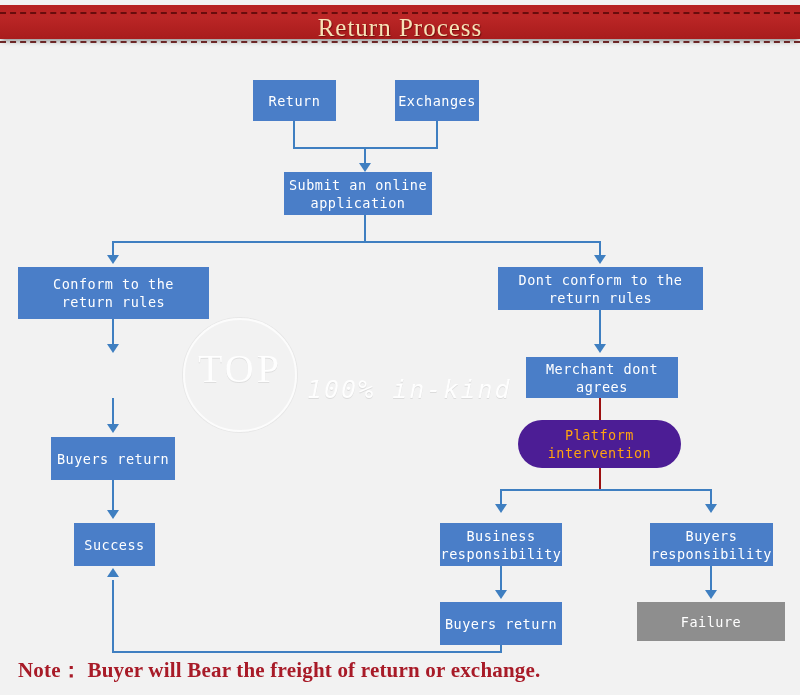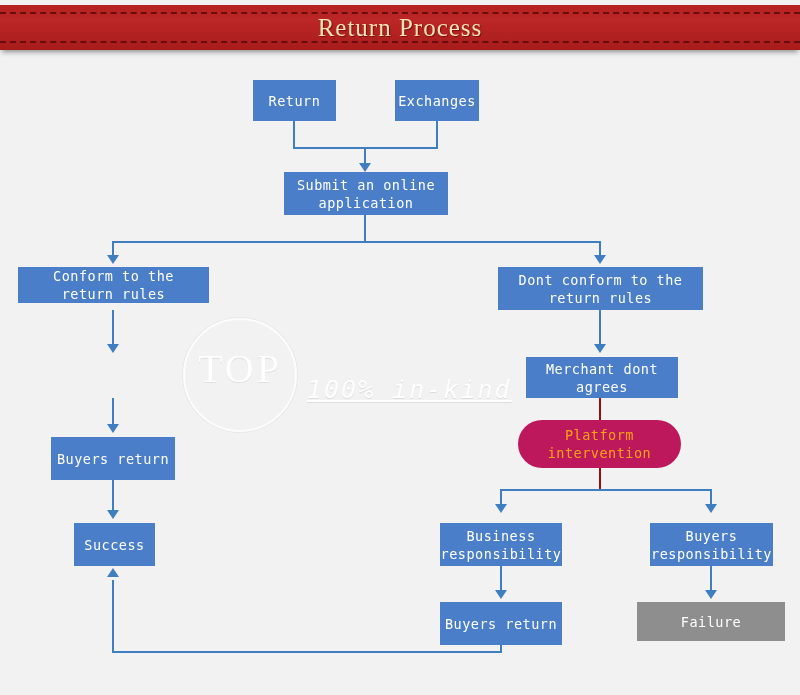--- a/index.html
+++ b/index.html
@@ -6,21 +6,21 @@
   body{
     width:800px;height:695px;
     background:#f2f2f2;
     font-family:"DejaVu Sans Mono", monospace;
     position:relative;overflow:hidden;
   }
   #stage{position:absolute;left:0;top:0;width:800px;height:695px;}
 
   
   .banner{
-    position:absolute;left:0;top:5px;width:800px;height:45px;
+    position:absolute;left:0;top:5px;width:800px;height:34px;
     background:linear-gradient(180deg,#b62222 0%,#bb2626 35%,#a81c1c 100%);
     box-shadow:0 4px 5px -2px rgba(60,60,60,.55);
     text-align:right;
   }
   .banner .stitch{
     position:absolute;left:0;width:800px;height:0;
     border-top:2px dashed rgba(90,8,8,.85);
   }
   .banner .stitch.top{top:7px;}
   .banner .stitch.bot{top:36px;}
@@ -46,38 +46,38 @@
     color:rgba(255,255,255,.95);
     text-shadow:0 1px 0 rgba(205,205,205,.55);
   }
   .wm-line{
     font-family:"DejaVu Sans Mono", monospace;font-style:italic;
     font-size:25px;letter-spacing:2px;
     color:rgba(255,255,255,.95);
     text-shadow:0 1px 0 rgba(205,205,205,.6);
     white-space:nowrap;
   }
-  .wm-l1{left:307px;top:375px;text-decoration:underline;}
+  .wm-l1{left:307px;top:375px;}
   .wm-l2{left:366px;top:412px;}
 
   
   .node{
     position:absolute;
     background:#4a7ec8;
     color:#ffffff;
     display:flex;align-items:center;justify-content:center;
     text-align:center;
     font-family:"DejaVu Sans Mono", monospace;
     font-size:13.5px;line-height:18px;letter-spacing:.5px;
     box-sizing:border-box;padding:2px 4px;
     white-space:pre-line;
   }
   .node.gray{background:#8e8e8e;}
   .node.pill{
-    background:#be185d;color:#ffa310;border-radius:24px;
+    background:#4c1d95;color:#ffa310;border-radius:24px;
   }
 
   
   .ln{position:absolute;background:#3f7fc1;}
   .ln.v{width:2px;}
   .ln.h{height:2px;}
   .ln.red{background:#9c1010;}
   .arw{position:absolute;width:0;height:0;}
   .arw.down{
     border-left:6px solid transparent;border-right:6px solid transparent;
@@ -153,24 +153,24 @@
 
   <div class="ln v" style="left:500px;top:645px;height:8px;"></div>
   <div class="ln h" style="left:112px;top:651px;width:390px;"></div>
   <div class="ln v" style="left:112px;top:580px;height:71px;"></div>
   <div class="arw up" style="left:107px;top:568px;"></div>
 
   <div class="node" style="left:395px;top:80px;width:84px;height:41px;">Exchanges</div>
 
   <div class="node" style="left:253px;top:80px;width:83px;height:41px;">Return</div>
 
-  <div class="node" style="left:284px;top:172px;width:164px;height:43px;">Submit an online
+  <div class="node" style="left:284px;top:172px;width:148px;height:43px;">Submit an online
 application</div>
 
-  <div class="node" style="left:18px;top:267px;width:191px;height:36px;">Conform to the
+  <div class="node" style="left:18px;top:267px;width:191px;height:52px;">Conform to the
 return rules</div>
 
   <div class="node" style="left:498px;top:267px;width:205px;height:43px;">Dont conform to the
 return rules</div>
 
 
   <div class="node" style="left:51px;top:437px;width:124px;height:43px;">Buyers return</div>
 
   <div class="node" style="left:74px;top:523px;width:81px;height:43px;">Success</div>
 
@@ -182,14 +182,15 @@
   <div class="node" style="left:440px;top:523px;width:122px;height:43px;">Business
 responsibility</div>
 
   <div class="node" style="left:650px;top:523px;width:123px;height:43px;text-align:center;">Buyers
 responsibility</div>
 
   <div class="node" style="left:440px;top:602px;width:122px;height:43px;">Buyers return</div>
 
   <div class="node gray" style="left:637px;top:602px;width:148px;height:39px;">Failure</div>
 
+  <div class="note">Note： Buyer will Bear the freight of return or exchange.</div>
 
 </div>
 
 </body></html>

